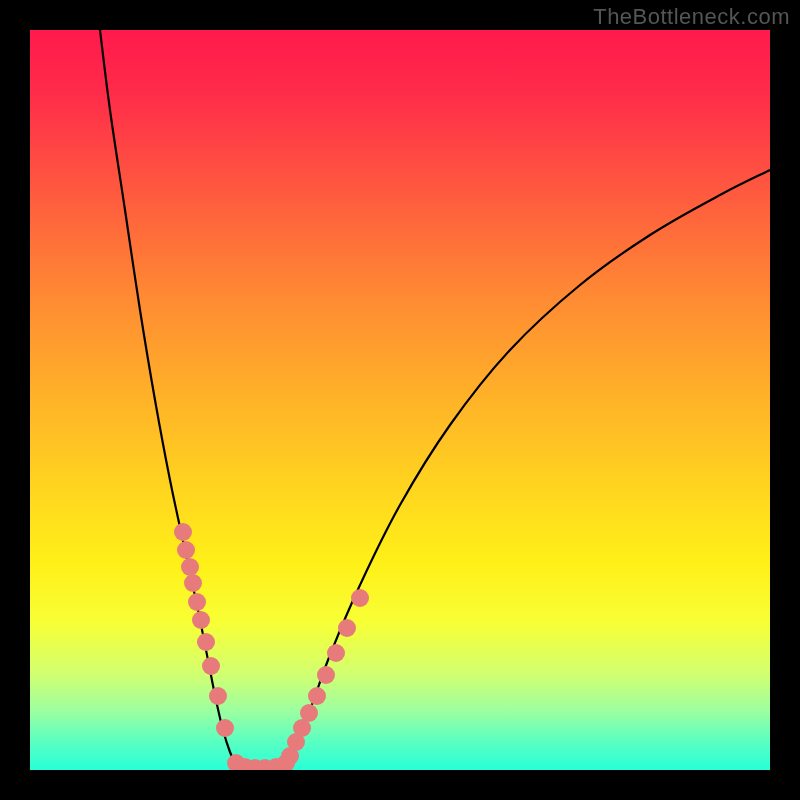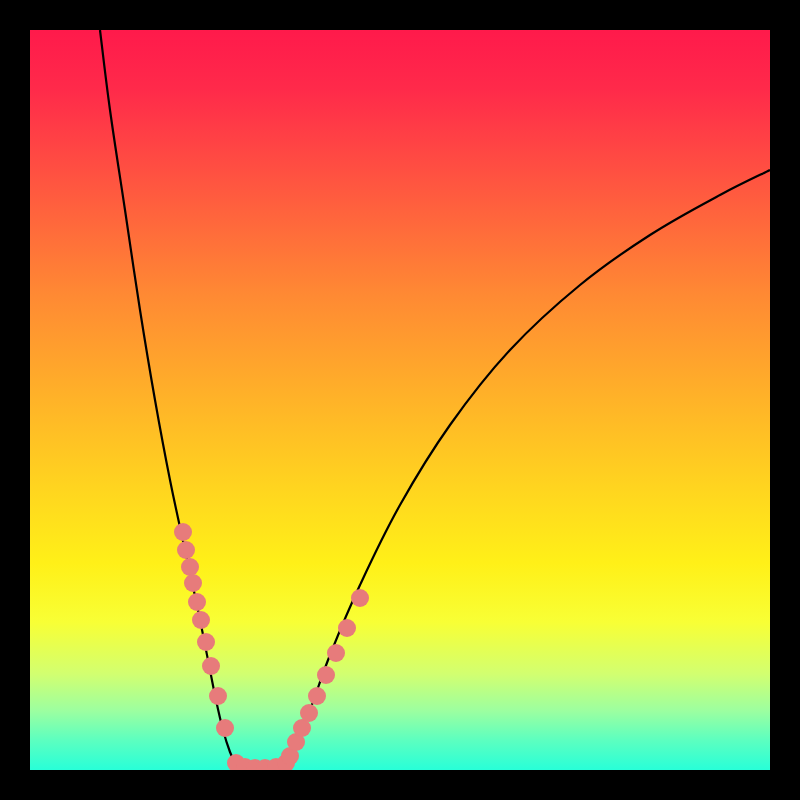--- a/index.html
+++ b/index.html
@@ -62,20 +62,21 @@
   }
   .dot {
     fill: #e77b7b;
     stroke: none;
   }
 </style>
 </head>
 <body>
 
 <div class="frame">
+  <div class="watermark">TheBottleneck.com</div>
 
   <div class="plot">
     <svg class="curves" viewBox="0 0 740 740" preserveAspectRatio="none">
       <path id="path-left" class="curve" d="M 70 0 C 71.8 14.399999999999999, 75.5 47.6, 80 80 C 84.5 112.4, 89.6 144, 95 180 C 100.4 216, 104.6 245.8, 110 280 C 115.4 314.2, 119.6 339.4, 125 370 C 130.4 400.6, 134.6 423, 140 450 C 145.4 477, 149.96 496.6, 155 520 C 160.04 543.4, 163.86 560.2, 168 580 C 172.14 599.8, 174.76 613.8, 178 630 C 181.24 646.2, 183.3 657.4, 186 670 C 188.7 682.6, 190.48 690.64, 193 700 C 195.52 709.36, 197.66 715.7, 200 722 C 202.34 728.3, 204.92 732.66, 206 735"></path>
       <path id="path-bottom" class="curve" d="M 206 735 C 207.44 735.54, 210.76 737.28, 214 738 C 217.24 738.72, 220.4 738.82, 224 739 C 227.6 739.18, 230.4 739.18, 234 739 C 237.6 738.82, 240.4 738.72, 244 738 C 247.6 737.28, 252.2 735.54, 254 735"></path>
       <path id="path-right" class="curve" d="M 254 735 C 255.98 731.4, 260.32 724.9, 265 715 C 269.68 705.1, 273.7 696.2, 280 680 C 286.3 663.8, 291 647.5, 300 625 C 309 602.5, 317.4 582, 330 555 C 342.6 528, 353.8 503.8, 370 475 C 386.2 446.2, 400.2 422.9, 420 395 C 439.8 367.1, 456.6 345.2, 480 320 C 503.4 294.8, 524.8 275.7, 550 255 C 575.2 234.3, 594.8 221.2, 620 205 C 645.2 188.8, 668.4 176.7, 690 165 C 711.6 153.3, 731 144.5, 740 140"></path>
       <g id="dots">
           <circle cx="153" cy="502" r="9" class="dot"></circle>
           <circle cx="156" cy="520" r="9" class="dot"></circle>
           <circle cx="160" cy="537" r="9" class="dot"></circle>

